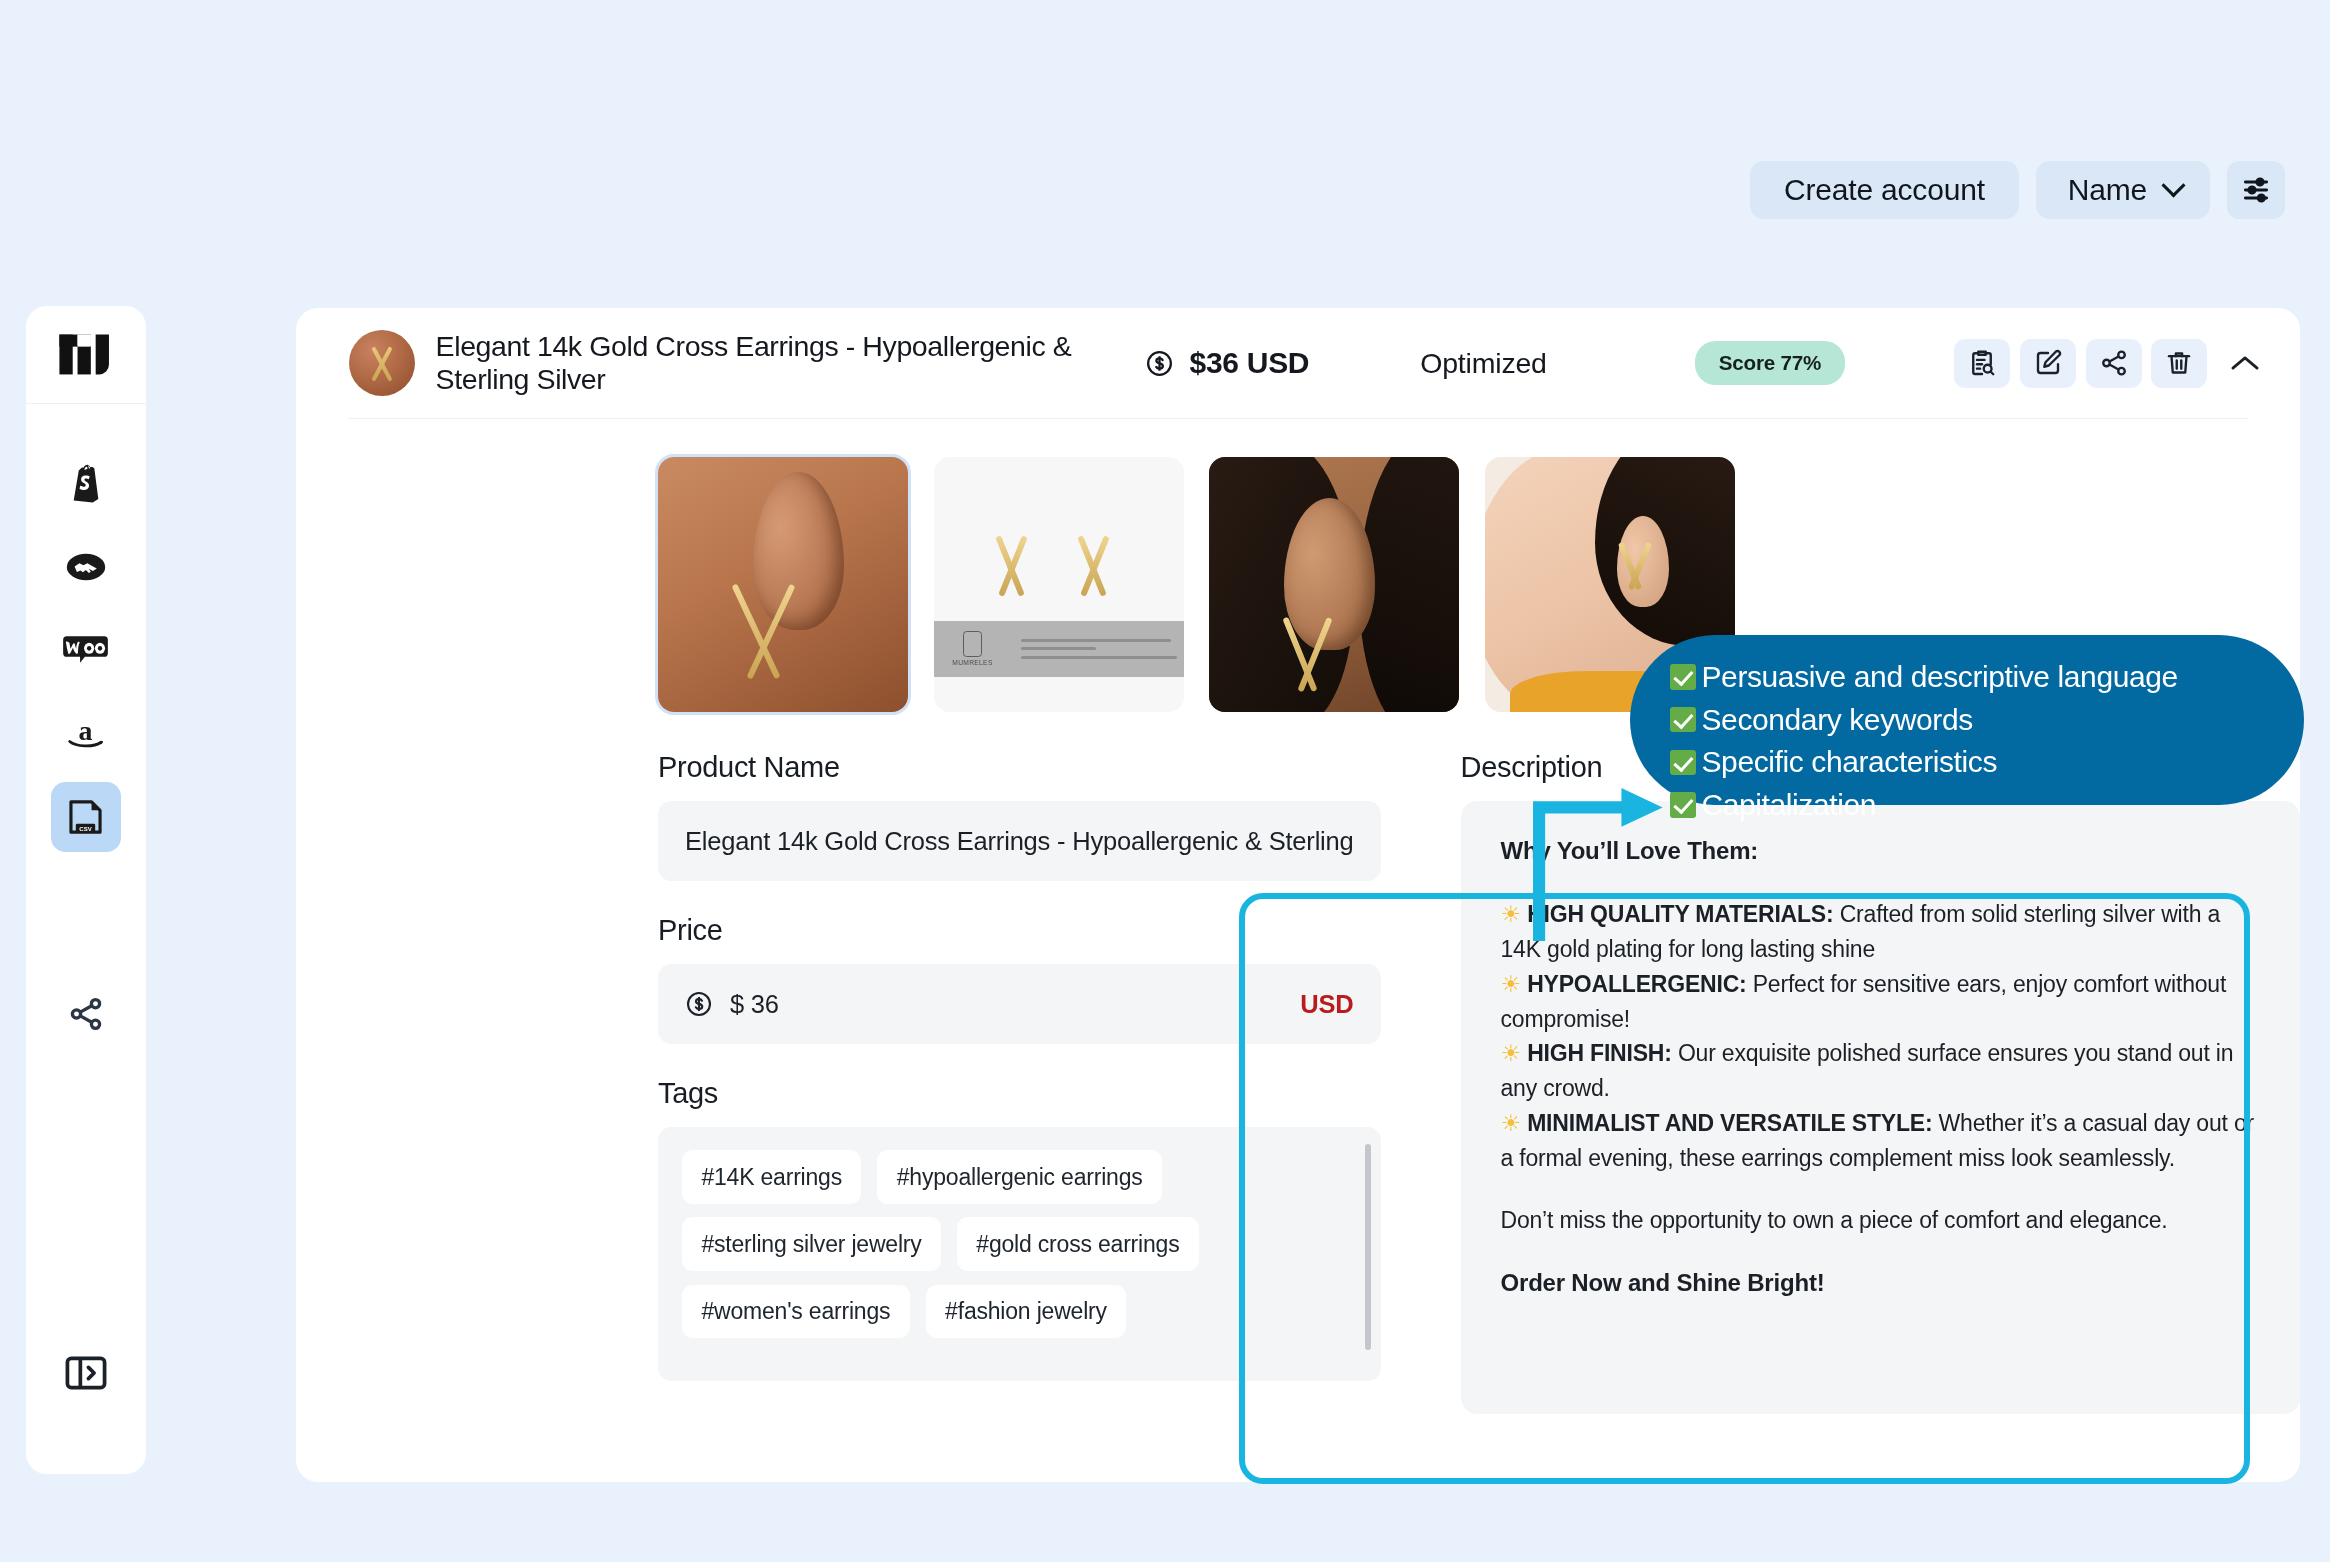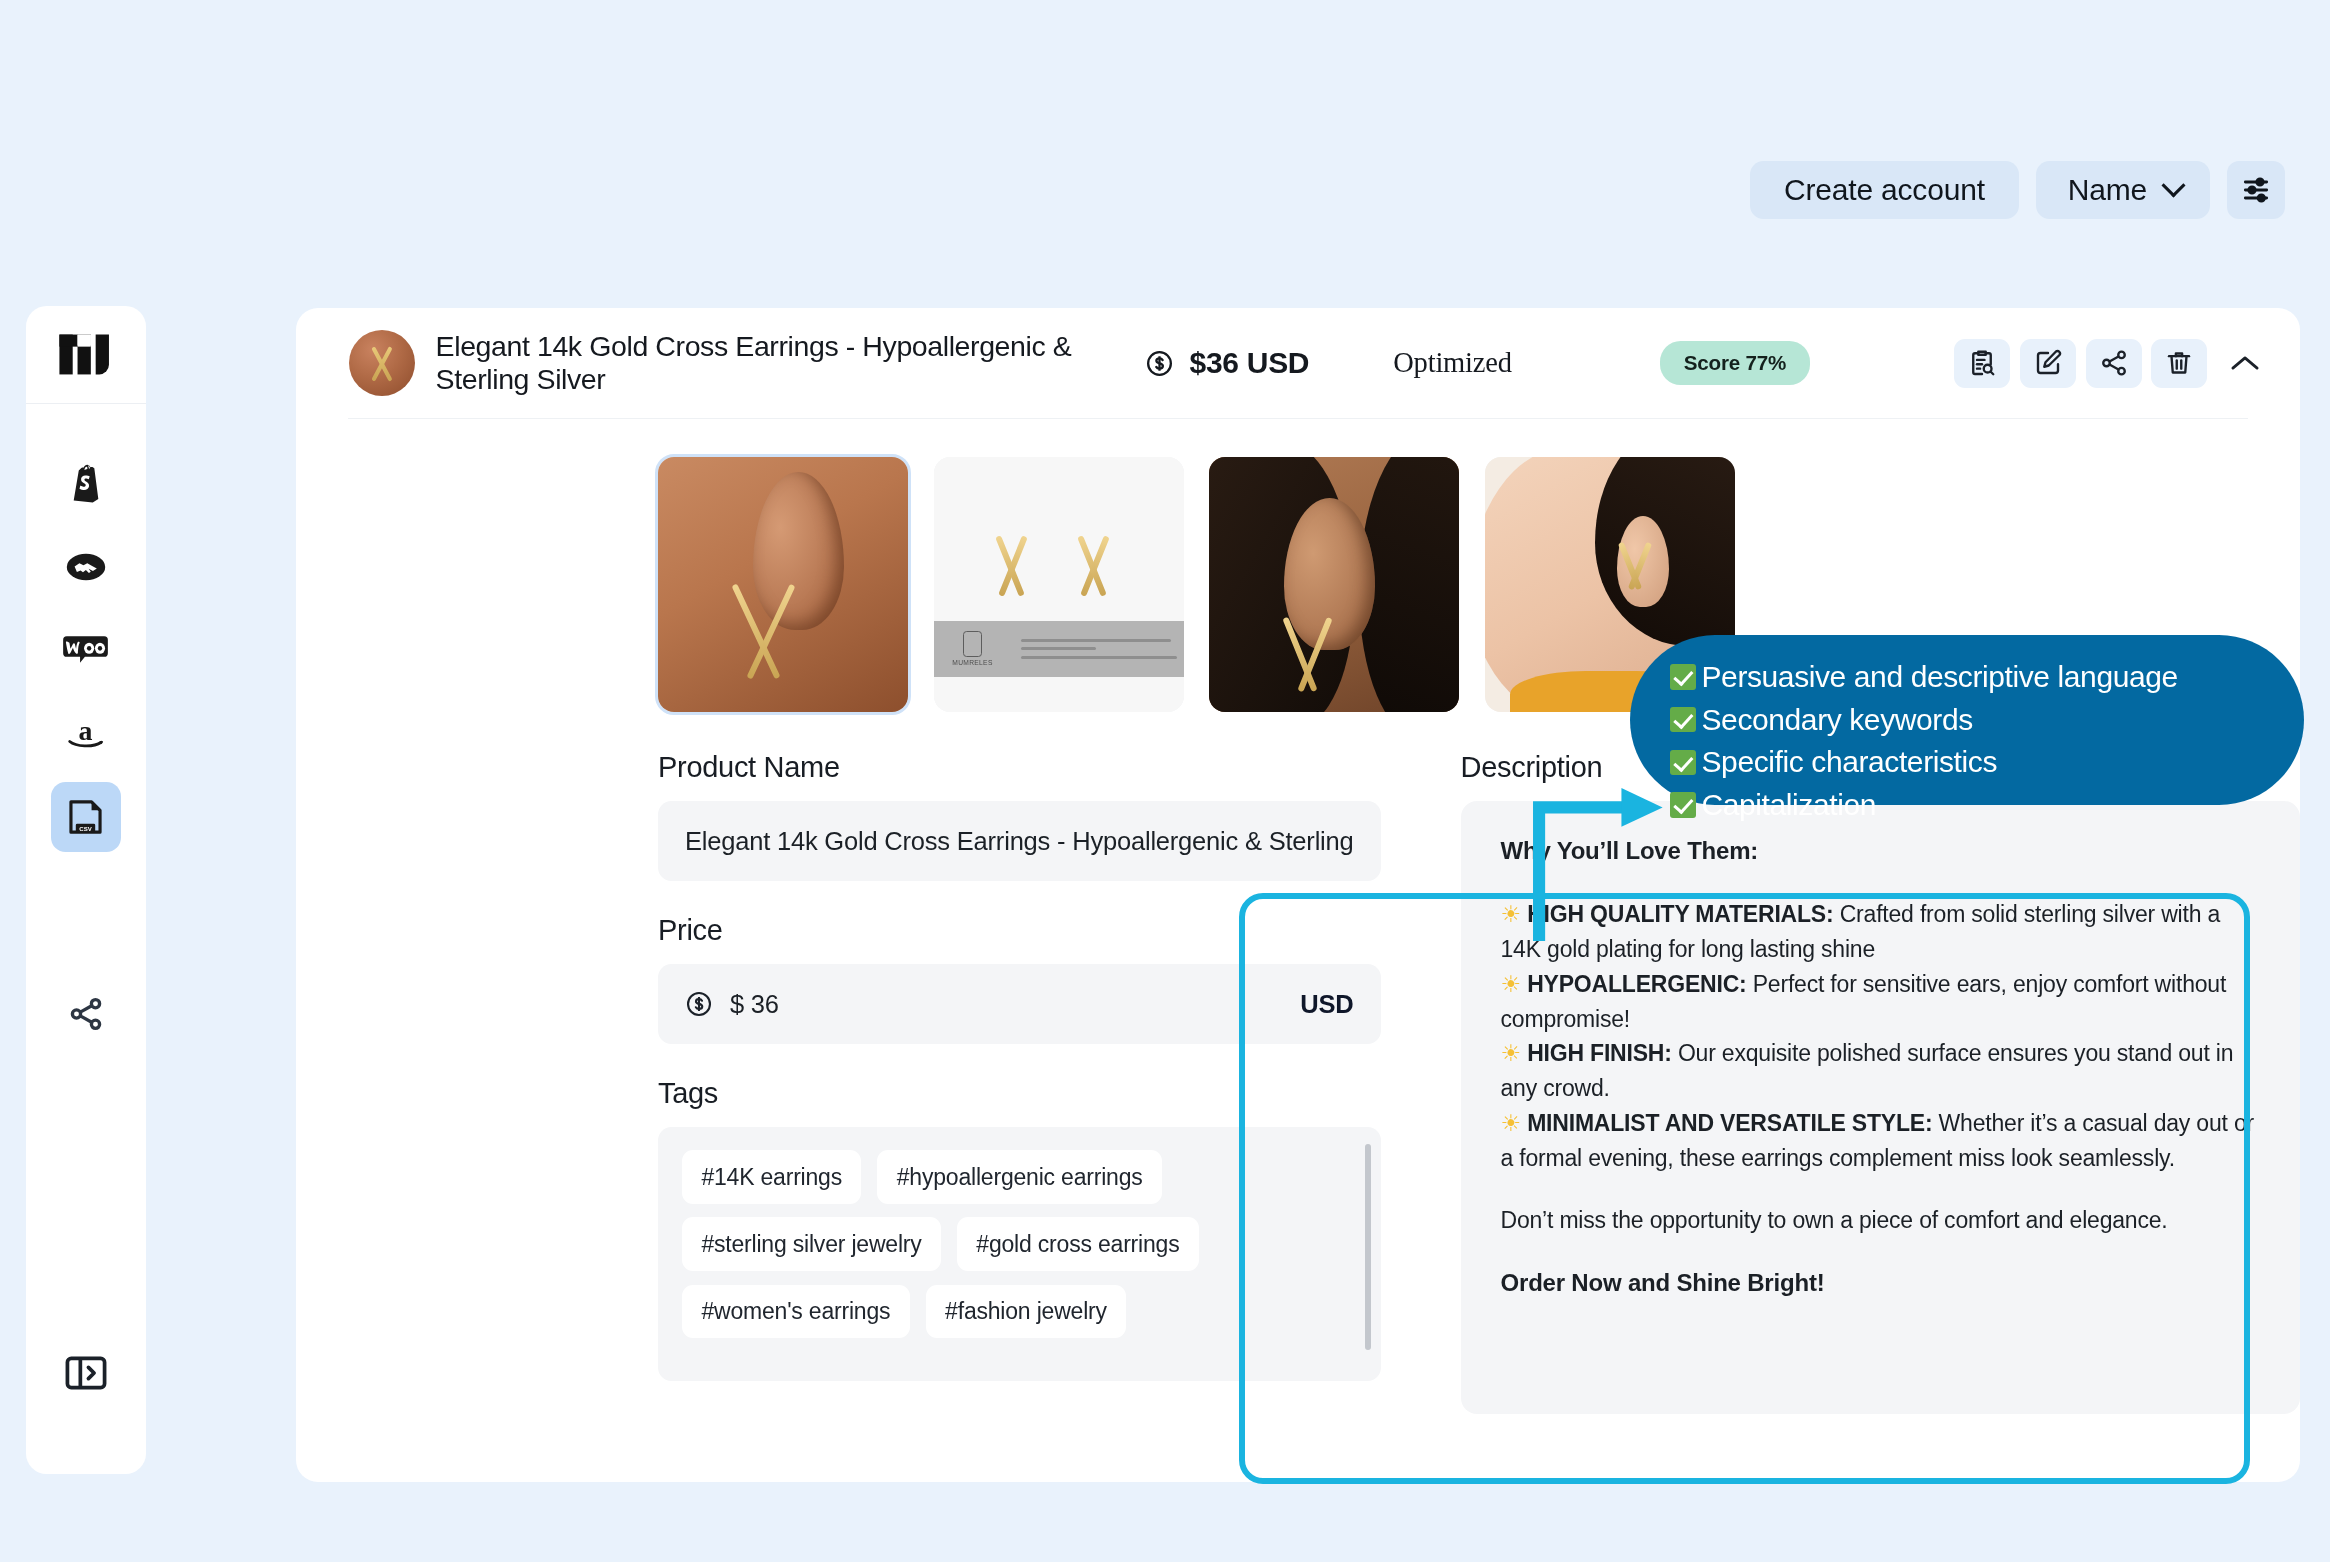--- a/index.html
+++ b/index.html
@@ -64,21 +64,21 @@
     background: linear-gradient(#e8c878,#c9a453); border-radius:2.4px;
   }
   .avatar::before { transform: translate(-50%,-50%) rotate(28deg); }
   .avatar::after  { transform: translate(-50%,-50%) rotate(-28deg); }
   .prod-title {
     margin-left: 20.6px; width: 643px; font-size: 28.5px; line-height: 1.17;
     color: #15191f; letter-spacing: -0.4px;
   }
   .price-wrap { display: flex; align-items: center; gap: 16px; margin-left: 66px; }
   .price-txt { font-size: 30px; font-weight: 700; color: #15191f; letter-spacing: -0.3px; white-space: nowrap; }
-  .status-txt { margin-left: 84px; font-size: 28.5px; color: #15191f; letter-spacing: -0.2px; font-family: Liberation Serif, serif; }
+  .status-txt { margin-left: 111px; font-size: 28.5px; color: #15191f; letter-spacing: -0.2px; }
   .score-badge {
     margin-left: 148px; background: #b6e6d6; border-radius: 20.6px;
     padding: 10.3px 24px; font-size: 20.6px; font-weight: 700; color: #14211d;
     letter-spacing: -0.2px; white-space: nowrap;
   }
   .head-actions { margin-left: auto; display: flex; align-items: center; gap: 9.7px; }
   .act-btn {
     width: 56px; height: 49px; border-radius: 11px; background: #e8f1fb;
     display: flex; align-items: center; justify-content: center; cursor: pointer;
   }
@@ -141,21 +141,21 @@
   .col-left { width: 795px; }
   .col-right { width: 1032px; }
   .fld-label { font-size: 29px; color: #181d24; letter-spacing: -0.3px; }
   .input-box {
     margin-top: 17px; background: #f4f5f7; border-radius: 13.4px;
     height: 80px; display: flex; align-items: center; padding: 0 27px;
     font-size: 25.5px; color: #1b2026; letter-spacing: -0.2px; overflow: hidden; white-space: nowrap;
   }
   .price-row { justify-content: space-between; }
   .price-left { display: flex; align-items: center; gap: 17px; }
-  .usd { font-weight: 700; font-size: 25.5px; color: #0f172a; }
+  .usd { font-weight: 700; font-size: 25.5px; color: #b91c1c; }
   .mt54 { margin-top: 33px; }
   .tags-box {
     margin-top: 17px; background: #f4f5f7; border-radius: 13.4px;
     height: 254px; padding: 23px 24px; position: relative; overflow: hidden;
   }
   .tags-flow { display: flex; flex-wrap: wrap; gap: 13.4px 16px; }
   .tag {
     background: #fff; border-radius: 11px; padding: 13.4px 19.4px;
     font-size: 23px; color: #20262e; letter-spacing: -0.2px; white-space: nowrap; cursor: pointer;
   }

